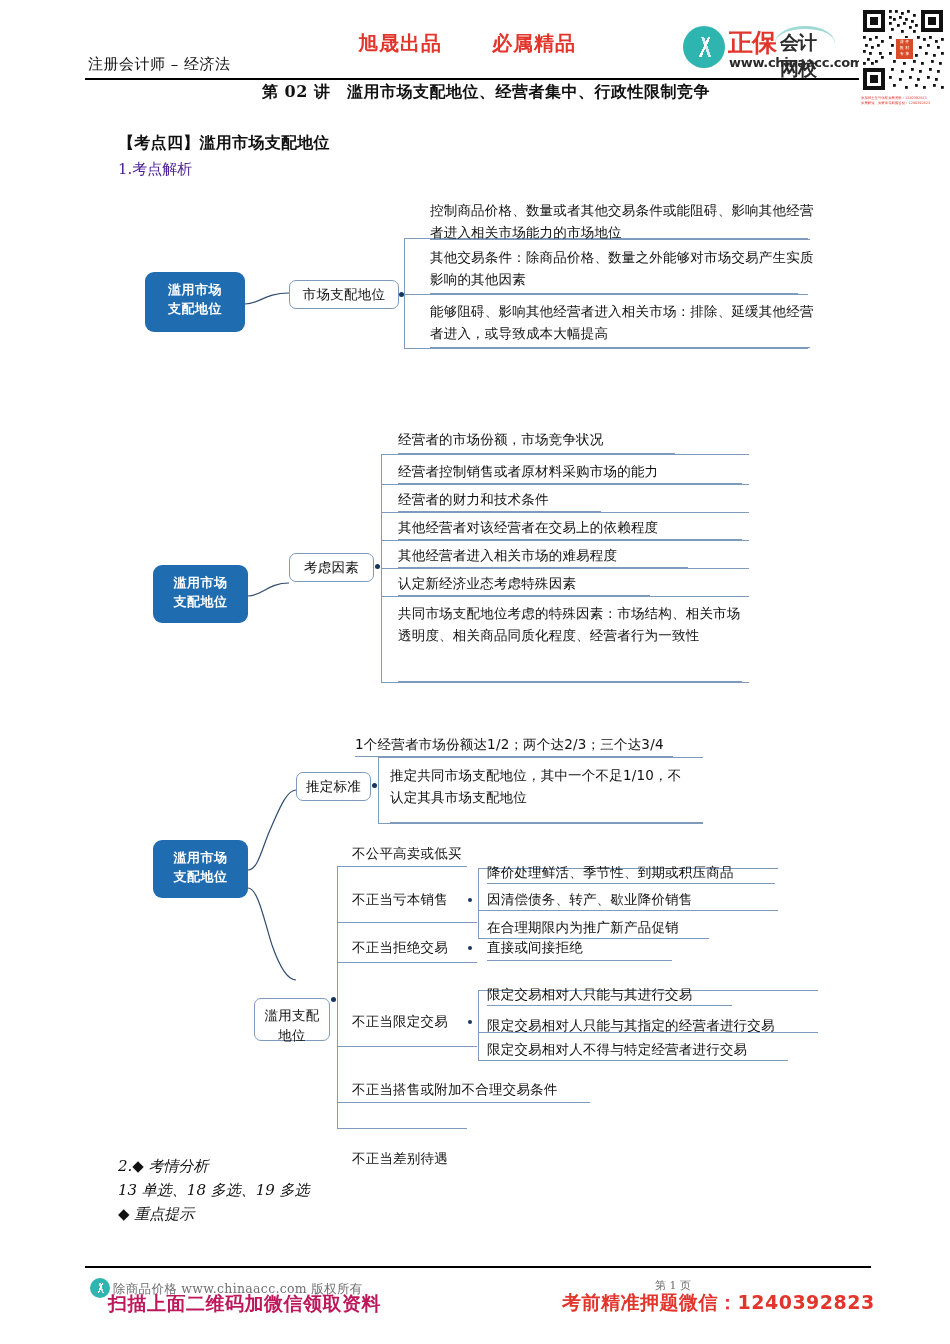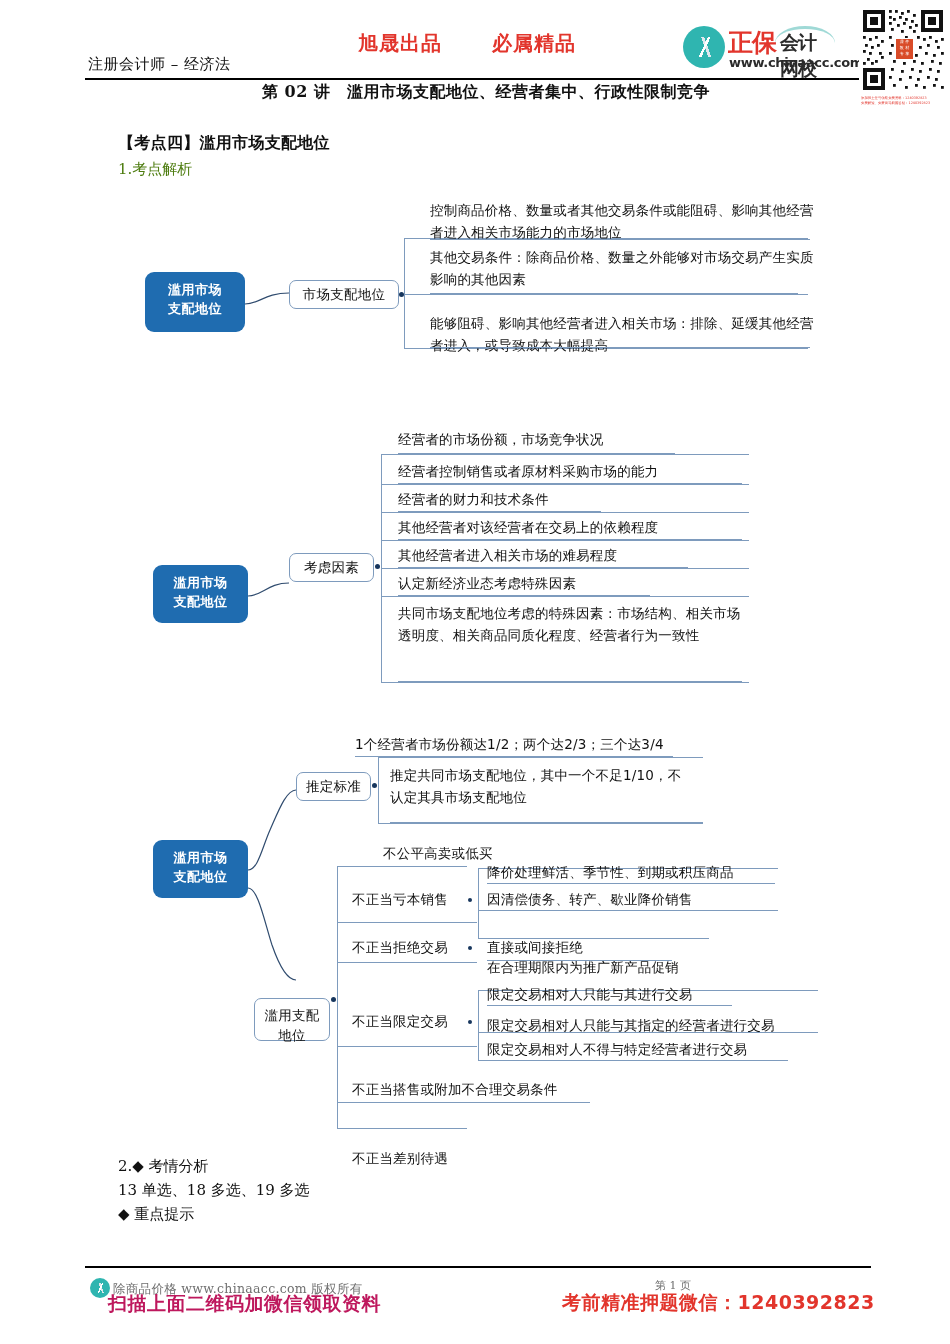--- a/index.html
+++ b/index.html
@@ -87,21 +87,21 @@
 
   
   .kp-title{
     position:absolute;left:118px;top:133px;
     font-family:"DejaVu Serif","Liberation Serif",serif;
     font-size:16px;font-weight:700;color:#111;letter-spacing:.3px;
   }
   .kp-sub{
     position:absolute;left:118px;top:160px;
     font-family:"DejaVu Serif","Liberation Serif",serif;
-    font-size:15px;color:#4d7c0f;
+    font-size:15px;color:#4c1d95;
   }
 
   
   .rootbox{
     position:absolute;background:#1f6cb0;border-radius:9px;
     color:#fff;font-size:13px;line-height:19px;text-align:center;
     font-weight:600;padding-top:8px;box-sizing:border-box;
     font-family:"DejaVu Sans","Liberation Sans",sans-serif;
     letter-spacing:.5px;
   }
@@ -142,21 +142,21 @@
     position:absolute;left:655px;top:1278px;font-size:11px;color:#6f6f6f;
     font-family:"DejaVu Serif","Liberation Serif",serif;
   }
   .ft-red2{
     position:absolute;left:562px;top:1290px;font-size:19px;font-weight:700;color:#e2352c;
     font-family:"DejaVu Sans","Liberation Sans",sans-serif;letter-spacing:.5px;white-space:nowrap;
   }
 
   .tail{
     position:absolute;left:118px;
-    font-family:"DejaVu Serif","Liberation Serif",serif;font-size:15px;color:#111;
+    font-family:"DejaVu Serif","Liberation Serif",serif;font-size:15px;color:#111;font-style:italic;
   }
 </style>
 </head>
 <body>
 
 <div class="page">
 
   <div>
     <div class="hdr-red">旭晟出品</div>
     <div class="hdr-red2">必属精品</div>
@@ -298,21 +298,21 @@
     <div class="uline" style="left:404px;top:238px;width:404px;"></div>
     <div class="uline" style="left:404px;top:294px;width:404px;"></div>
     <div class="uline" style="left:404px;top:348px;width:404px;"></div>
 
     <div class="leaf wrap" style="left:430px;top:199px;width:385px;">控制商品价格、数量或者其他交易条件或能阻碍、影响其他经营者进入相关市场能力的市场地位</div>
     <div class="uline" style="left:430px;top:239px;width:380px;"></div>
 
     <div class="leaf wrap" style="left:430px;top:246px;width:385px;">其他交易条件：除商品价格、数量之外能够对市场交易产生实质影响的其他因素</div>
     <div class="uline" style="left:430px;top:293px;width:368px;"></div>
 
-    <div class="leaf wrap" style="left:430px;top:312px;width:385px;">能够阻碍、影响其他经营者进入相关市场：排除、延缓其他经营者进入，或导致成本大幅提高</div>
+    <div class="leaf wrap" style="left:430px;top:300px;width:385px;">能够阻碍、影响其他经营者进入相关市场：排除、延缓其他经营者进入，或导致成本大幅提高</div>
     <div class="uline" style="left:430px;top:347px;width:380px;"></div>
   </div>
 
   <div>
     <div class="rootbox" style="left:153px;top:565px;width:95px;height:58px;">
       <div>滥用市场</div>
       <div>支配地位</div>
     </div>
 
     <svg class="conn" style="left:248px;top:560px;width:42px;height:60px;">
@@ -377,38 +377,38 @@
     <div class="leaf wrap" style="left:390px;top:764px;width:300px;">推定共同市场支配地位，其中一个不足1/10，不认定其具市场支配地位</div>
     <div class="uline" style="left:390px;top:822px;width:313px;"></div>
 
     <div class="nodebox" style="left:254px;top:998px;width:76px;height:43px;line-height:20px;padding-top:6px;">
       <div>滥用支配</div>
       <div>地位</div>
     </div>
     <div class="dot" style="left:331px;top:997px;"></div>
     <div class="vline" style="left:337px;top:866px;height:262px;"></div>
 
-    <div class="leaf" style="left:352px;top:842px;margin-left:31px;">不公平高卖或低买</div>
+    <div class="leaf" style="left:352px;top:842px;">不公平高卖或低买</div>
     <div class="uline" style="left:337px;top:866px;width:130px;"></div>
 
     <div class="leaf" style="left:352px;top:888px;">不正当亏本销售</div>
     <div class="bdot" style="left:468px;top:898px;"></div>
     <div class="uline" style="left:337px;top:922px;width:140px;"></div>
     <div class="vline" style="left:478px;top:868px;height:70px;"></div>
     <div class="uline" style="left:478px;top:868px;width:300px;"></div>
     <div class="uline" style="left:478px;top:910px;width:300px;"></div>
     <div class="uline" style="left:478px;top:938px;width:230px;"></div>
 
     <div class="leaf" style="left:487px;top:861px;">降价处理鲜活、季节性、到期或积压商品</div>
     <div class="uline" style="left:487px;top:883px;width:288px;"></div>
 
     <div class="leaf" style="left:487px;top:888px;">因清偿债务、转产、歇业降价销售</div>
     <div class="uline" style="left:487px;top:910px;width:235px;"></div>
 
-    <div class="leaf" style="left:487px;top:916px;margin-top:40px;">在合理期限内为推广新产品促销</div>
+    <div class="leaf" style="left:487px;top:916px;">在合理期限内为推广新产品促销</div>
     <div class="uline" style="left:487px;top:938px;width:222px;"></div>
 
     <div class="leaf" style="left:352px;top:936px;">不正当拒绝交易</div>
     <div class="bdot" style="left:468px;top:946px;"></div>
     <div class="uline" style="left:337px;top:962px;width:140px;"></div>
     <div class="leaf" style="left:487px;top:936px;">直接或间接拒绝</div>
     <div class="uline" style="left:487px;top:960px;width:185px;"></div>
 
     <div class="leaf" style="left:352px;top:1010px;">不正当限定交易</div>
     <div class="bdot" style="left:468px;top:1020px;"></div>

